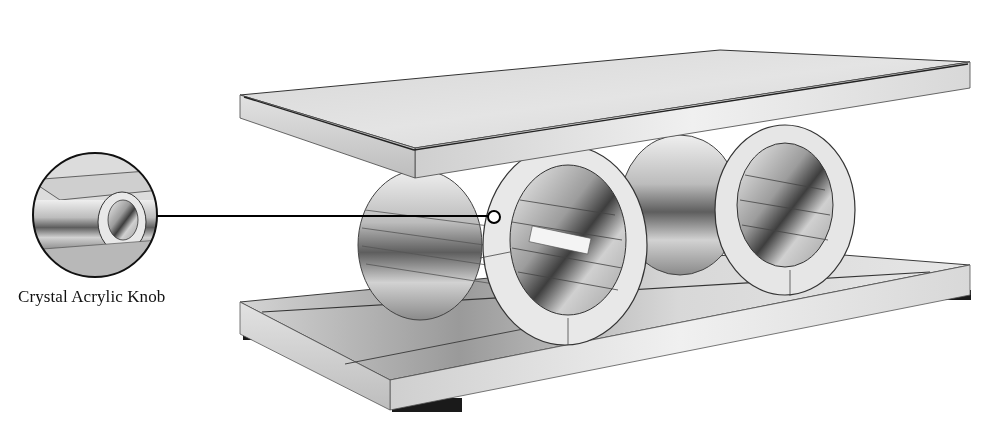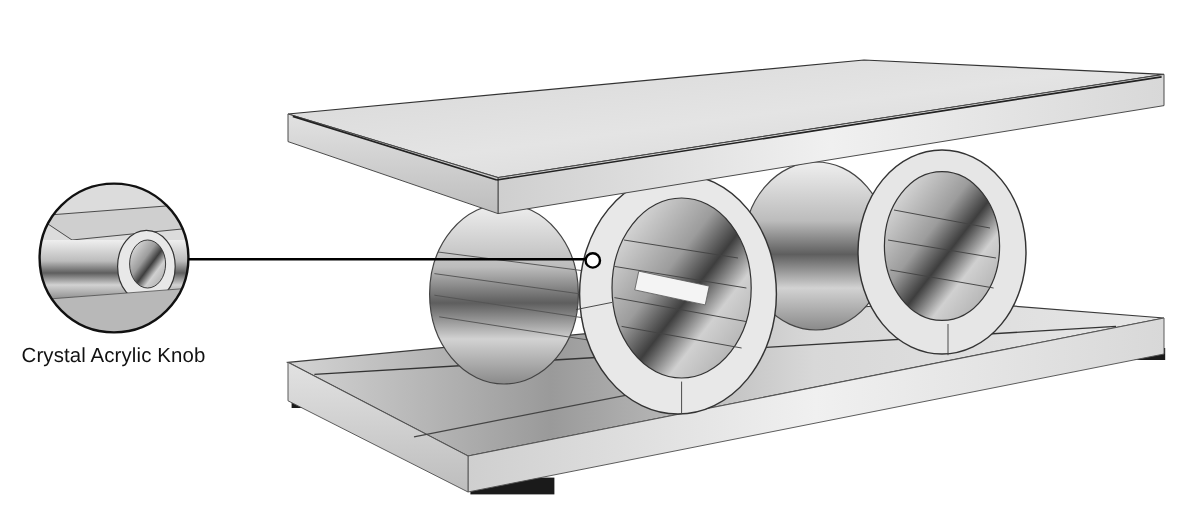--- a/index.html
+++ b/index.html
@@ -1,18 +1,18 @@
 <!DOCTYPE html>
 <html><head>
 <meta charset="utf-8">
 <style>
   html, body { margin: 0; padding: 0; background: #ffffff; }
   body { width: 990px; height: 438px; overflow: hidden; position: relative; font-family: "Liberation Sans", sans-serif; }
   .stage { position: absolute; left: 0; top: 0; width: 990px; height: 438px; }
-  .callout-label { position: absolute; left: 18px; top: 287px; font-size: 17px; color: #111; letter-spacing: 0.1px; white-space: nowrap; }
+  .callout-label { position: absolute; left: 18px; top: 287px; font-size: 17px; color: #111; letter-spacing: 0.1px; white-space: nowrap; font-family: Liberation Serif, serif; }
 </style>
 </head>
 <body>
 
 <div class="stage">
 <svg width="990" height="438" viewBox="0 0 990 438" xmlns="http://www.w3.org/2000/svg">
   <defs>
     <linearGradient id="topFace" x1="0" y1="0" x2="1" y2="1">
       <stop offset="0" stop-color="#d6d6d6"></stop>
       <stop offset="0.5" stop-color="#e4e4e4"></stop>

